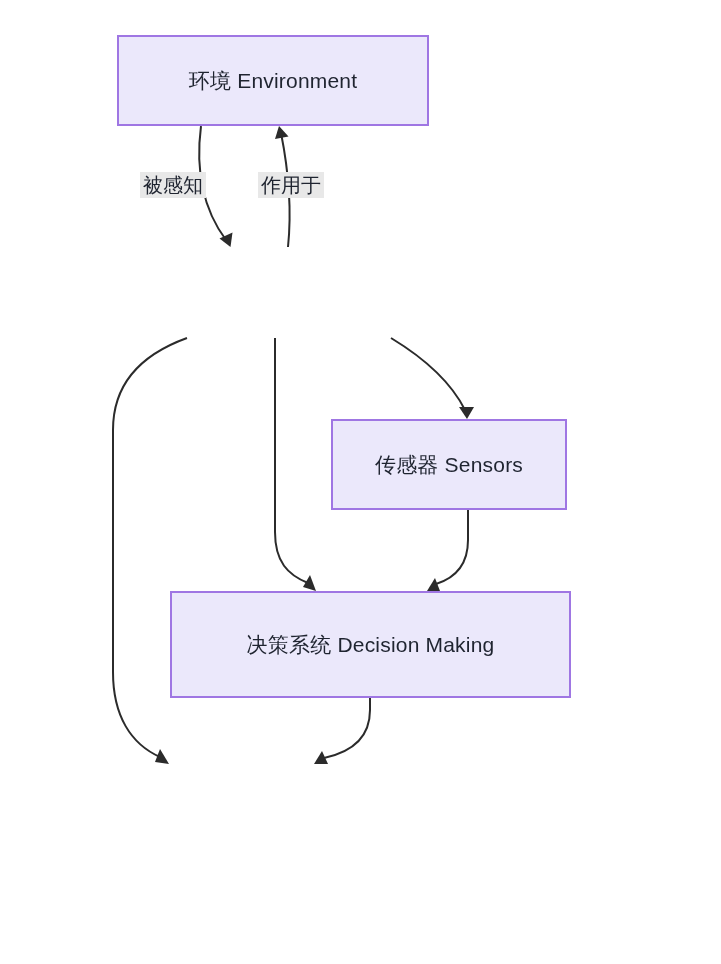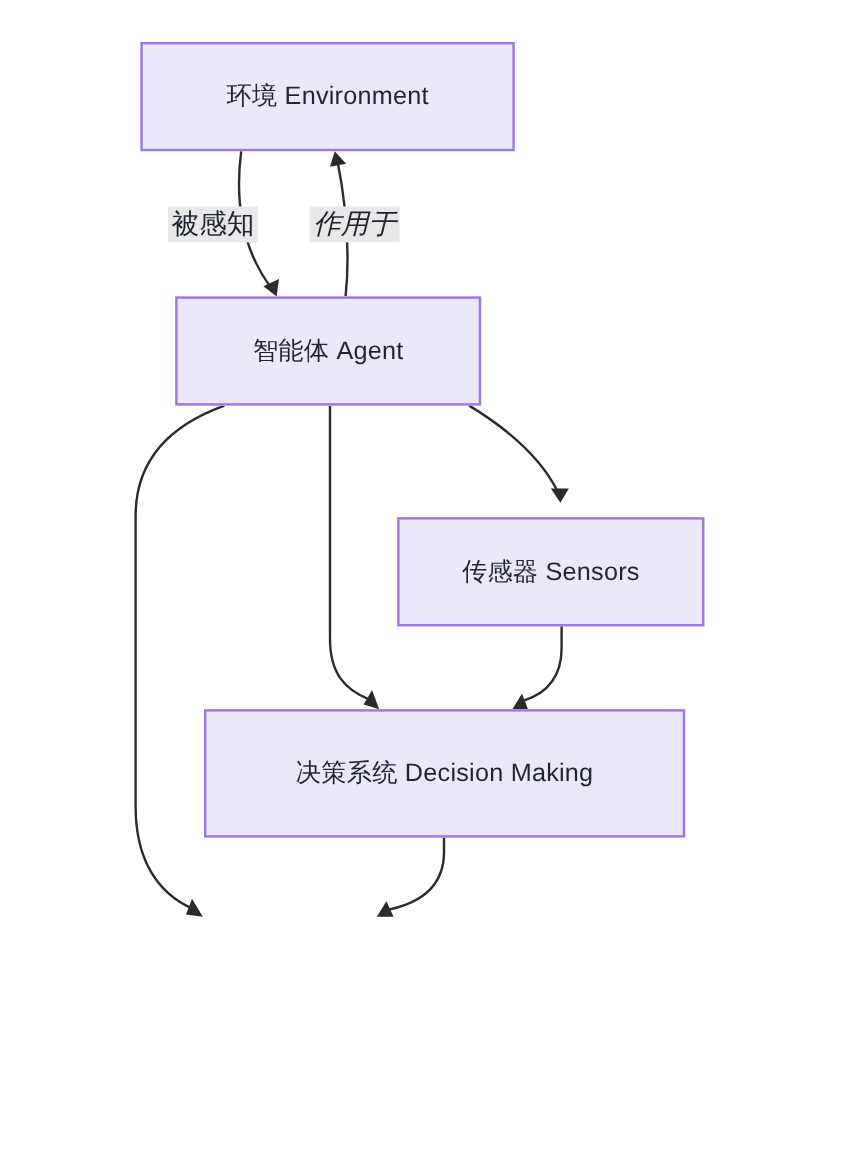--- a/index.html
+++ b/index.html
@@ -40,21 +40,21 @@
     letter-spacing: 0.2px;
     white-space: nowrap;
   }
   .node-label {
     pointer-events: none;
   }
   .edge-label {
     position: absolute;
     background: #e8e8e8;
     color: #1f2430;
-    font-size: 23px;
+    font-size: 20px;
     line-height: 1.2;
     padding: 1px 3px;
     white-space: nowrap;
   }
   .edge-path {
     fill: none;
     stroke: #2b2b2b;
     stroke-width: 2;
   }
   .arrow-head {
@@ -102,30 +102,27 @@
     <g>
       <path class="edge-path" d="M 370 682 L 370 710 C 370 738 352 752 324 758"></path>
       <polygon class="arrow-head" points="314,764 322,751 328,764"></polygon>
     </g>
   </svg>
 
   <div class="node" id="node-environment" style="left:117px; top:35px; width:312px; height:91px;">
     <span class="node-label">环境 Environment</span>
   </div>
 
-  <div class="node" id="node-agent" style="left:146px; top:247px; width:255px; height:91px;">
-    <span class="node-label">智能体 Agent</span>
-  </div>
 
-  <div class="node" id="node-sensors" style="left:331px; top:419px; width:256px; height:91px;margin-top:12px;">
+  <div class="node" id="node-sensors" style="left:331px; top:419px; width:236px; height:91px;">
     <span class="node-label">传感器 Sensors</span>
   </div>
 
   <div class="node" id="node-decision" style="left:170px; top:591px; width:401px; height:107px;">
     <span class="node-label">决策系统 Decision Making</span>
   </div>
 
 
   <div class="edge-label" style="left:140px; top:172px;">被感知</div>
 
-  <div class="edge-label" style="left:258px; top:172px;font-style:italic;">作用于</div>
+  <div class="edge-label" style="left:258px; top:172px;">作用于</div>
 
 </div>
 
 </body></html>

